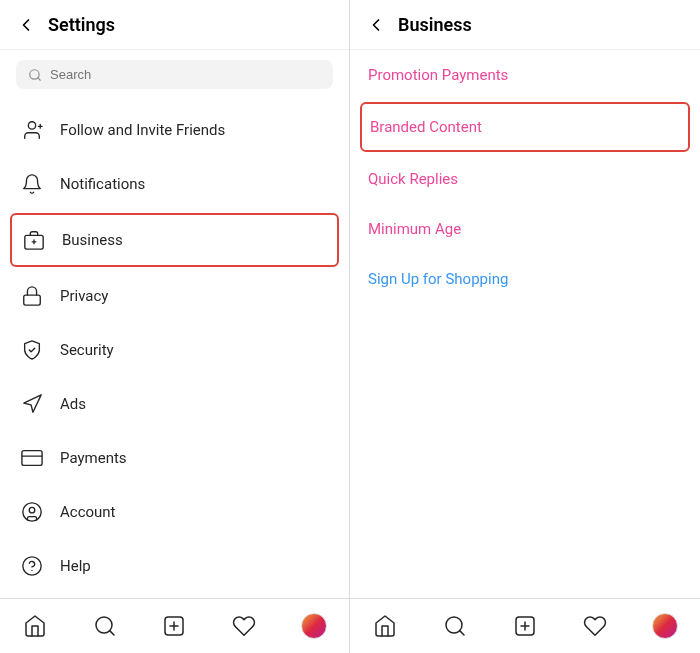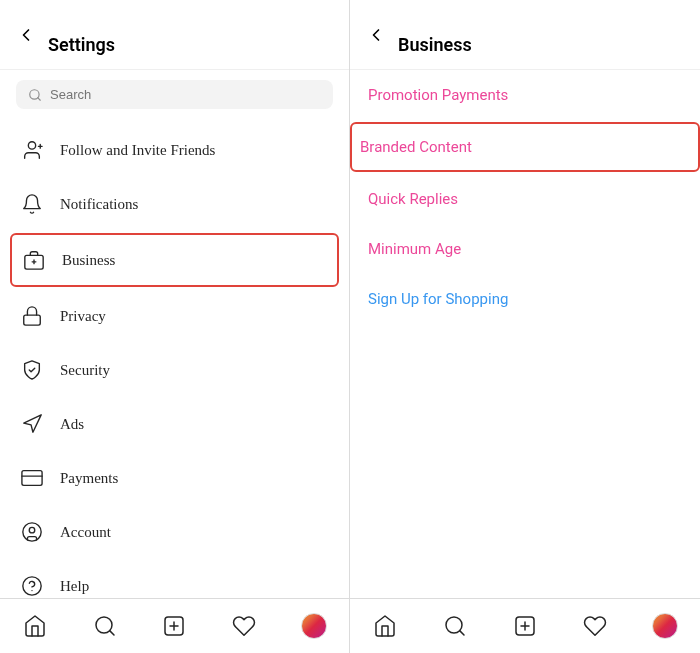--- a/index.html
+++ b/index.html
@@ -41,21 +41,20 @@
     .panel-header .back-icon {
       margin-right: 12px;
       cursor: pointer;
       font-size: 18px;
       color: #000;
     }
     .panel-header .title {
       font-size: 18px;
       font-weight: 600;
       color: #000;
-      margin-top: 20px;
     }
 
     
     .search-bar {
       display: flex;
       align-items: center;
       margin: 10px 16px;
       background: #f3f3f3;
       border-radius: 8px;
       padding: 7px 12px;
@@ -72,21 +71,20 @@
       font-size: 13px;
       color: #8e8e8e;
       width: 100%;
     }
 
     
     .menu-list {
       flex: 1;
       overflow-y: auto;
       padding: 4px 0;
-      font-family: Liberation Serif, serif;
     }
     .menu-item {
       display: flex;
       align-items: center;
       padding: 13px 18px;
       cursor: pointer;
       position: relative;
     }
     .menu-item .item-icon {
       width: 28px;
@@ -146,21 +144,21 @@
       color: #ec4899;
     }
     .right-menu-item .item-text.blue {
       color: #3897f0;
     }
 
     
     .right-menu-item.highlighted {
       border: 2px solid #e0433a;
       border-radius: 6px;
-      margin: 2px 0;
+      margin: 2px 10px;
       padding: 14px 8px;
     }
 
     
     svg {
       display: block;
     }
     .avatar-circle {
       width: 26px;
       height: 26px;

